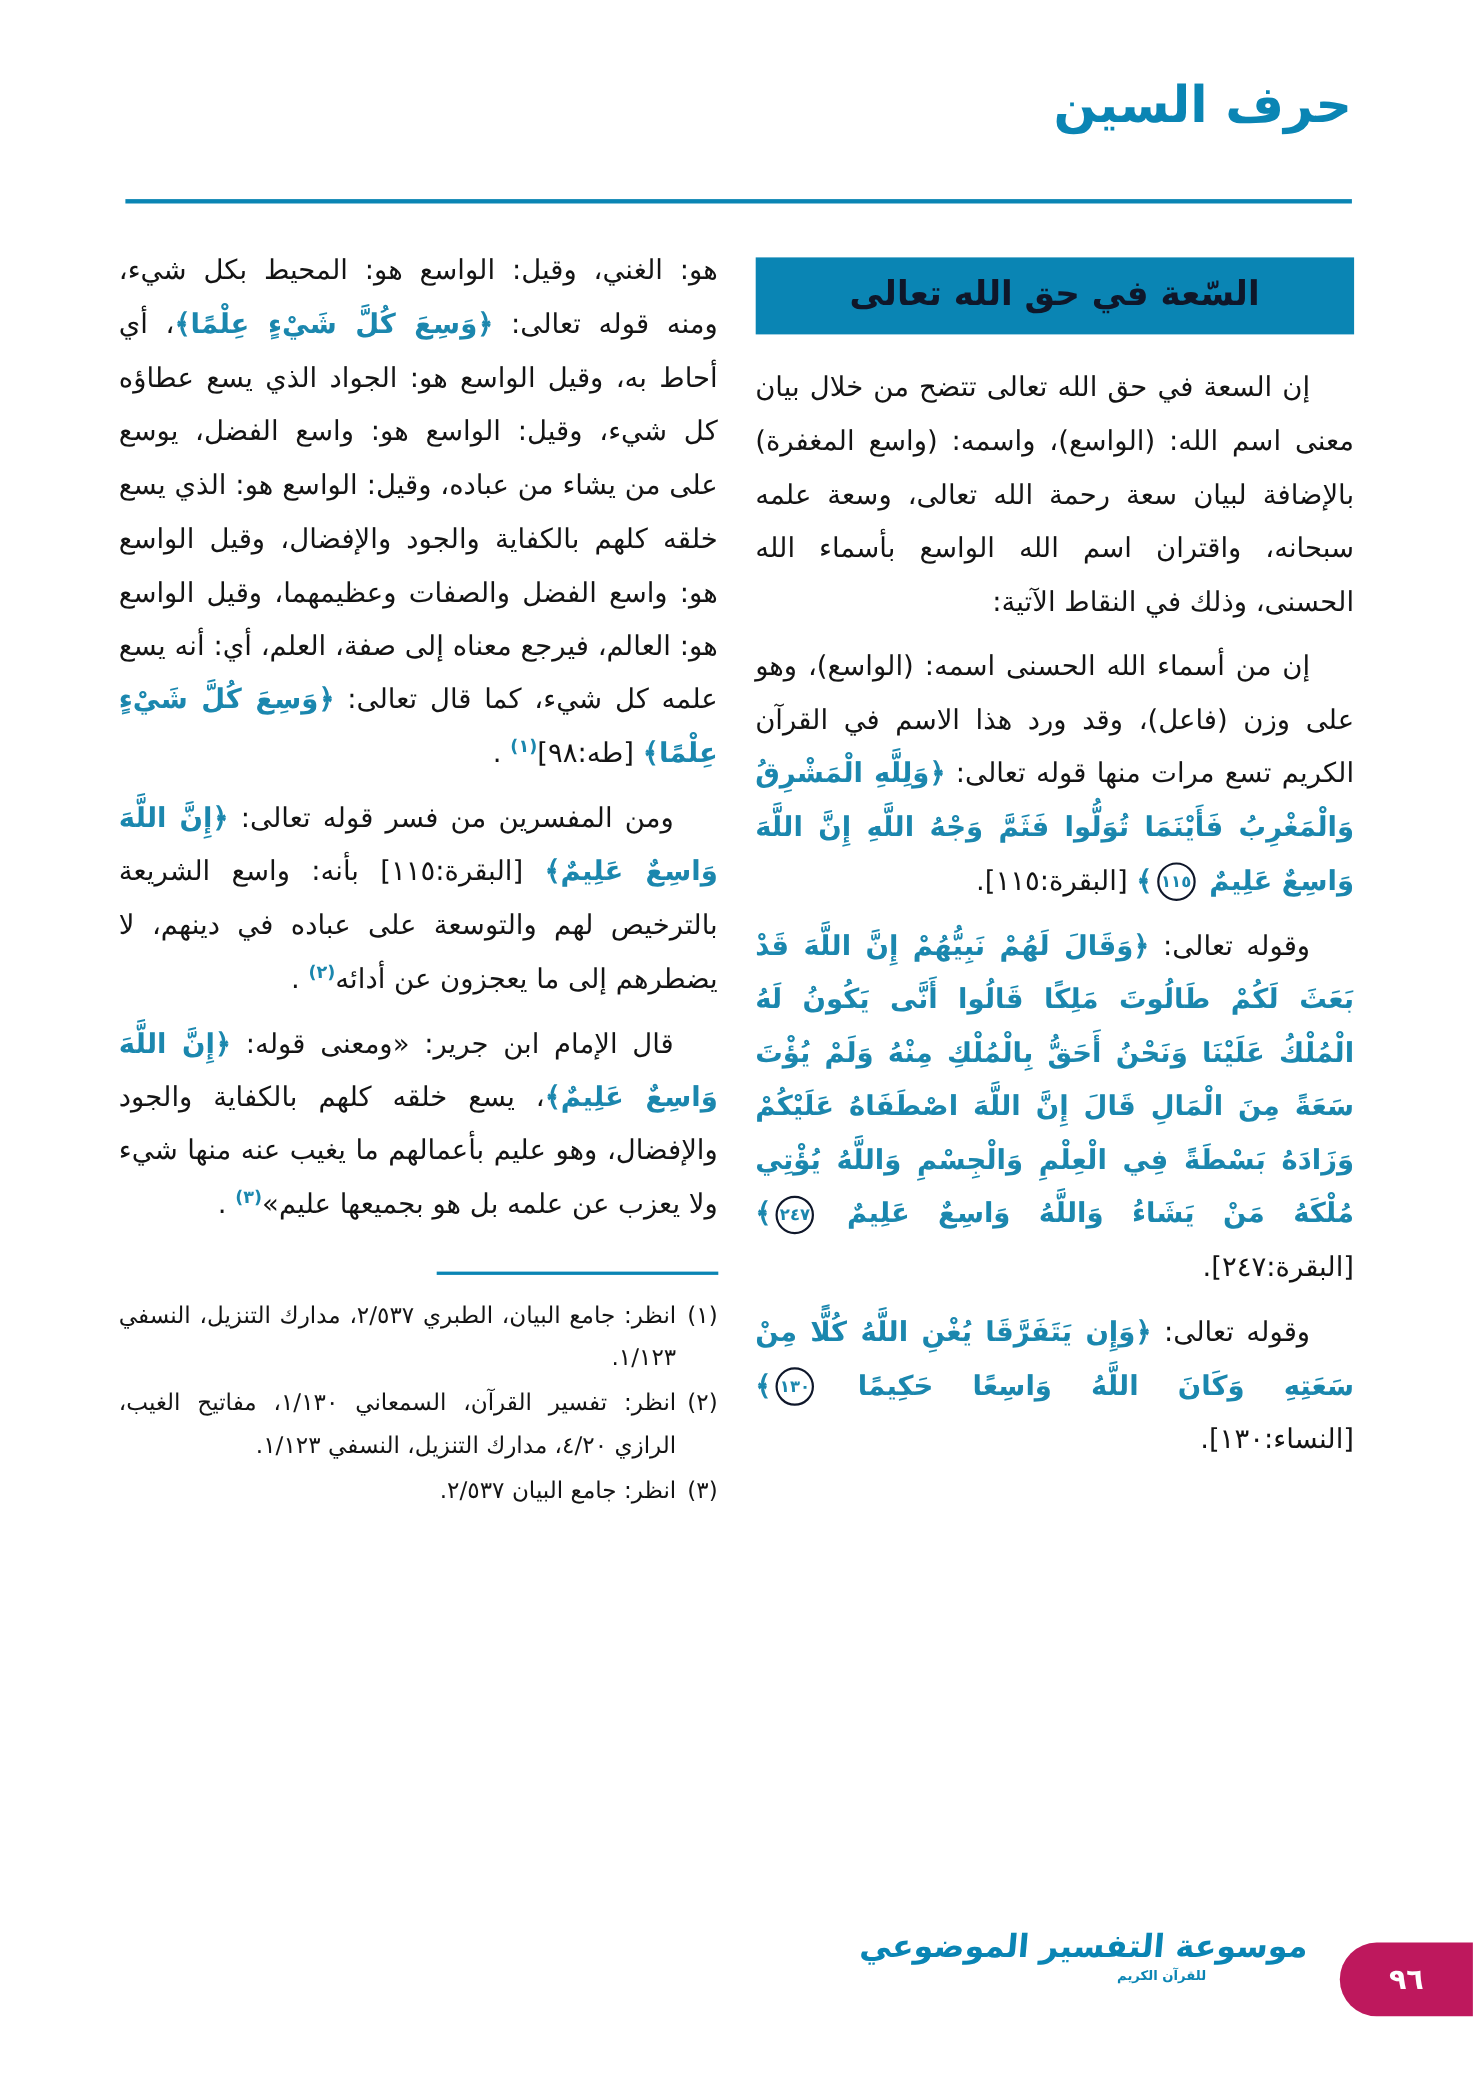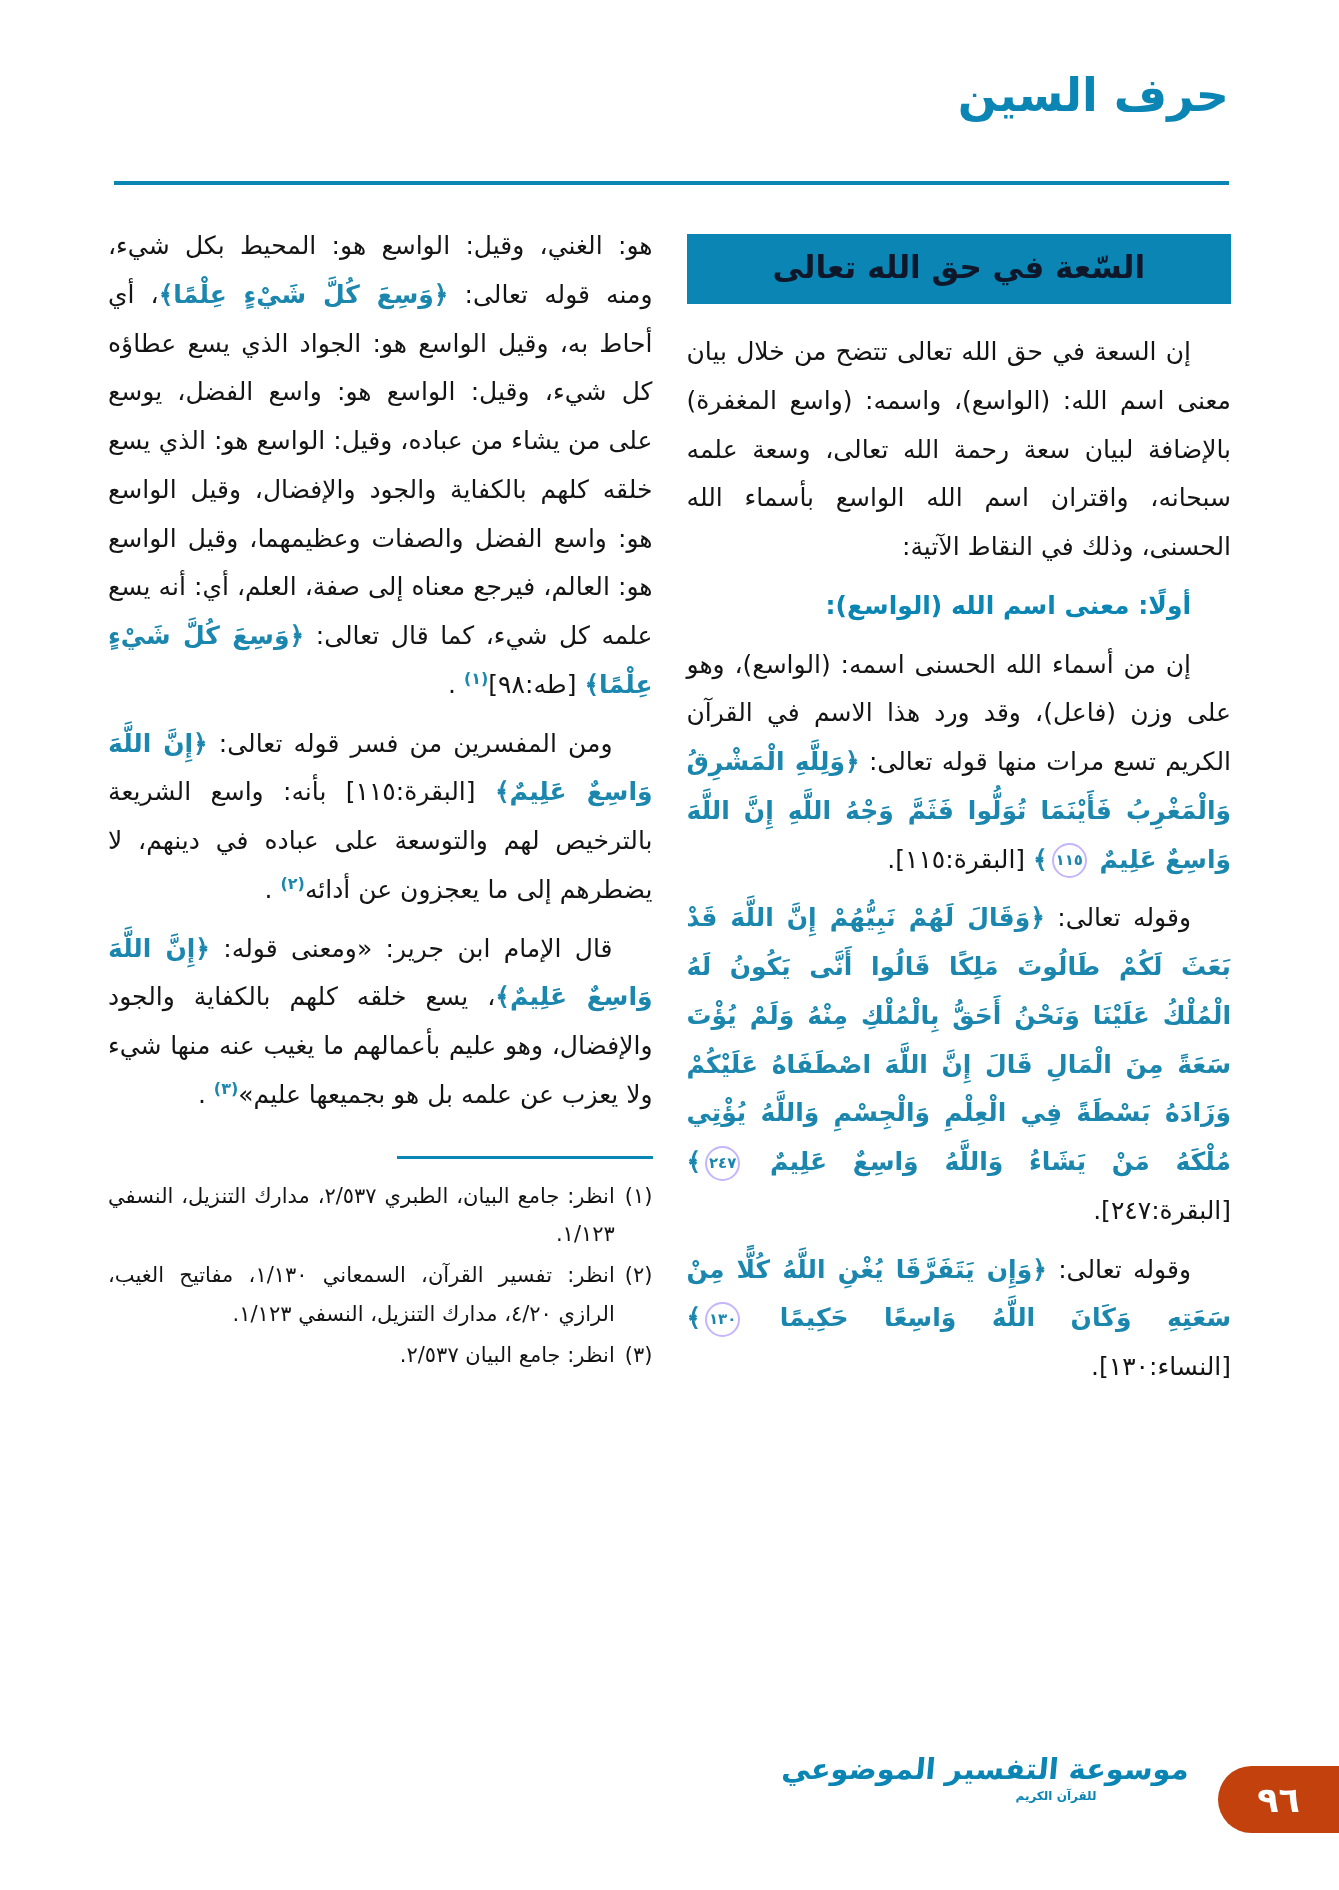--- a/index.html
+++ b/index.html
@@ -35,21 +35,21 @@
     margin:0 0 10px;text-indent:40px;
   }
   p.par.no-indent{text-indent:0;}
   .subheading{
     color:#0a85b4;font-size:28px;font-weight:600;
     margin:16px 0 14px;text-indent:0;text-align:right;
   }
   .quran{color:#1b87ae;font-weight:bold;}
   .ayah-circle{
     display:inline-flex;align-items:center;justify-content:center;
-    width:31px;height:31px;border:2px solid #c4b5fd;border-radius:50%;
+    width:31px;height:31px;border:2px solid #0f172a;border-radius:50%;
     color:#1b87ae;font-size:15px;font-weight:bold;
     vertical-align:middle;margin:4px 4px;line-height:1;text-indent:0;
   }
   .fn-marker{
     color:#1b87ae;font-size:16px;font-weight:bold;vertical-align:super;
   }
   
   .footnote-sep{
     width:256px;height:3px;background:#0a85b4;
     margin:36px 0 18px;
@@ -66,40 +66,39 @@
     position:absolute;top:1752px;right:150px;width:266px;
     text-align:center;color:#0a85b4;
   }
   .footer-logo .l1{
     font-size:29px;font-weight:bold;transform:skewX(-5deg);
     white-space:nowrap;
   }
   .footer-logo .l2{font-size:12px;font-weight:bold;margin-top:3px;}
   .page-pill{
     position:absolute;top:1766px;right:0;width:121px;height:67px;
-    background:#c2410c;border-radius:34px 0 0 34px;
+    background:#be185d;border-radius:34px 0 0 34px;
     display:flex;align-items:center;justify-content:center;
-    color:#ffffff;font-size:35px;font-weight:bold;
+    color:#ffffff;font-size:26px;font-weight:bold;
   }
 </style>
 </head>
 <body>
 
 <div class="section-header">حرف السين</div>
 <div class="header-rule"></div>
 
 <div class="columns">
 
   <div class="col">
 
     <div class="title-box">السّعة في حق الله تعالى</div>
 
     <p class="par">إن السعة في حق الله تعالى تتضح من خلال بيان معنى اسم الله: (الواسع)، واسمه: (واسع المغفرة) بالإضافة لبيان سعة رحمة الله تعالى، وسعة علمه سبحانه، واقتران اسم الله الواسع بأسماء الله الحسنى، وذلك في النقاط الآتية:</p>
 
-    <p class="par subheading">أولًا: معنى اسم الله (الواسع):</p>
 
     <p class="par">
       <span>إن من أسماء الله الحسنى اسمه: (الواسع)، وهو على وزن (فاعل)، وقد ورد هذا الاسم في القرآن الكريم تسع مرات منها قوله تعالى: </span><span class="quran">﴿وَلِلَّهِ الْمَشْرِقُ وَالْمَغْرِبُ فَأَيْنَمَا تُوَلُّوا فَثَمَّ وَجْهُ اللَّهِ إِنَّ اللَّهَ وَاسِعٌ عَلِيمٌ </span><span class="ayah-circle">١١٥</span><span class="quran">﴾</span><span> [البقرة:١١٥].</span>
     </p>
 
     <p class="par">
       <span>وقوله تعالى: </span><span class="quran">﴿وَقَالَ لَهُمْ نَبِيُّهُمْ إِنَّ اللَّهَ قَدْ بَعَثَ لَكُمْ طَالُوتَ مَلِكًا قَالُوا أَنَّى يَكُونُ لَهُ الْمُلْكُ عَلَيْنَا وَنَحْنُ أَحَقُّ بِالْمُلْكِ مِنْهُ وَلَمْ يُؤْتَ سَعَةً مِنَ الْمَالِ قَالَ إِنَّ اللَّهَ اصْطَفَاهُ عَلَيْكُمْ وَزَادَهُ بَسْطَةً فِي الْعِلْمِ وَالْجِسْمِ وَاللَّهُ يُؤْتِي مُلْكَهُ مَنْ يَشَاءُ وَاللَّهُ وَاسِعٌ عَلِيمٌ </span><span class="ayah-circle">٢٤٧</span><span class="quran">﴾</span><span> [البقرة:٢٤٧].</span>
     </p>
 
     <p class="par">

